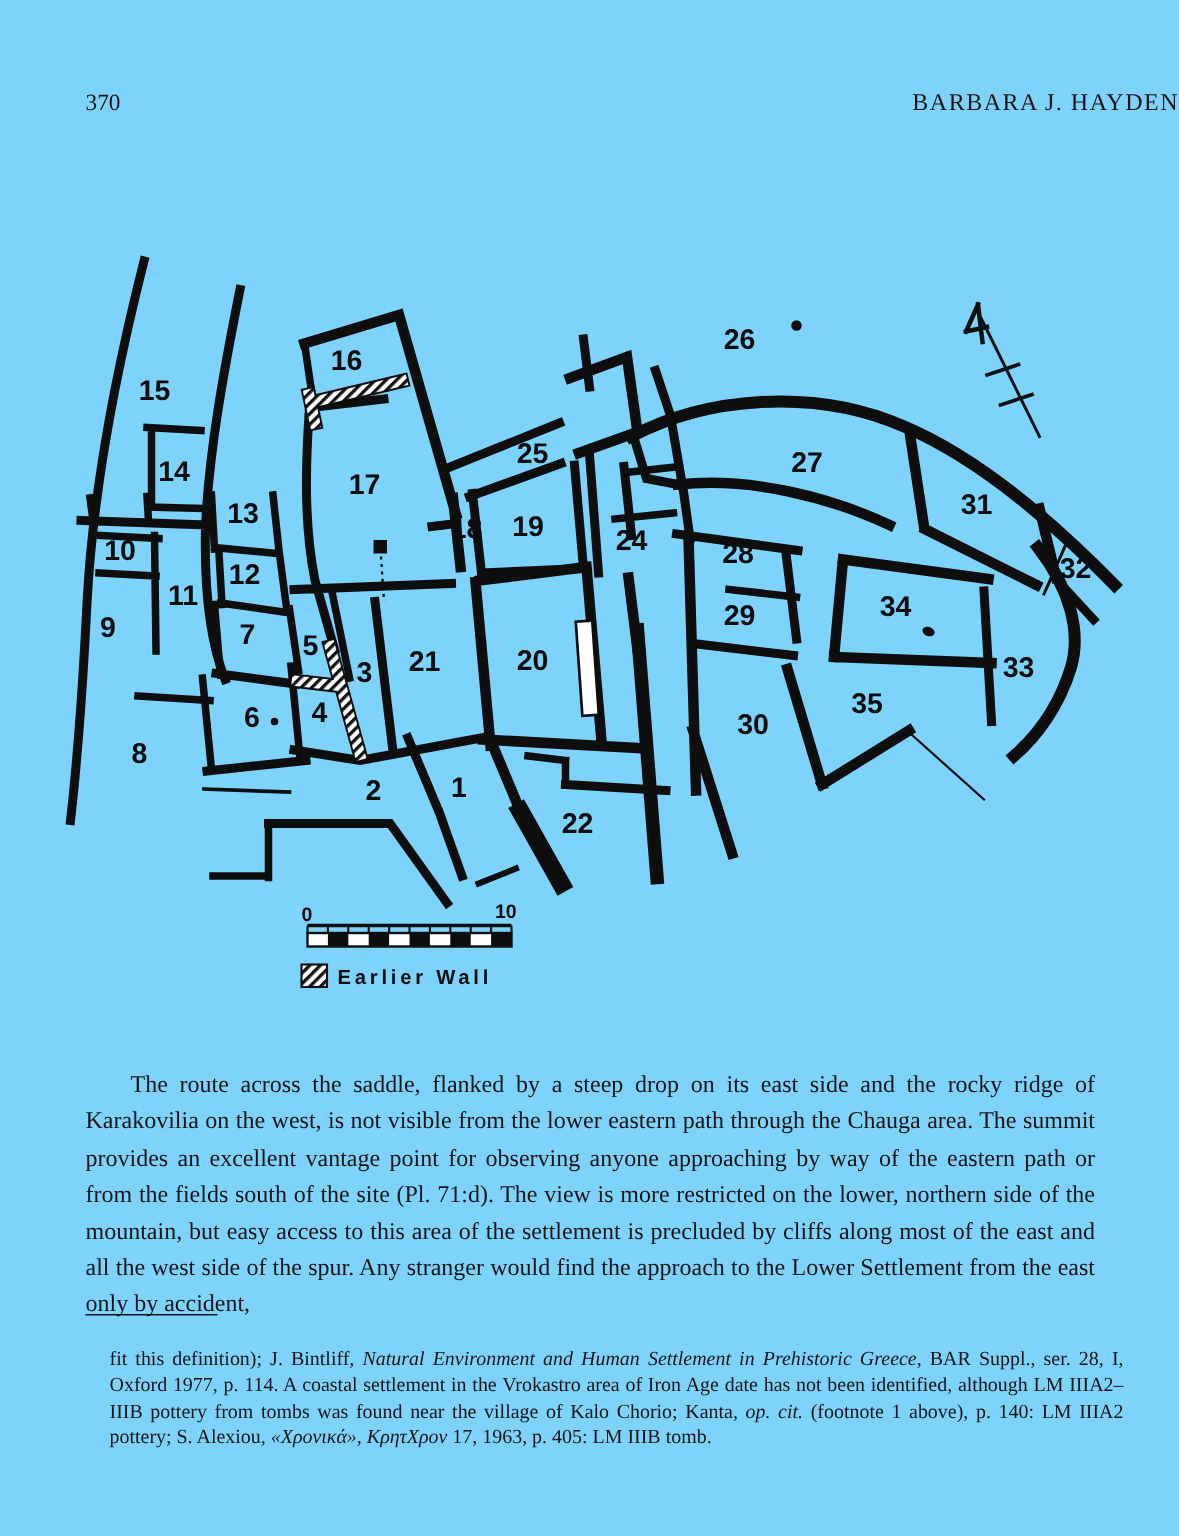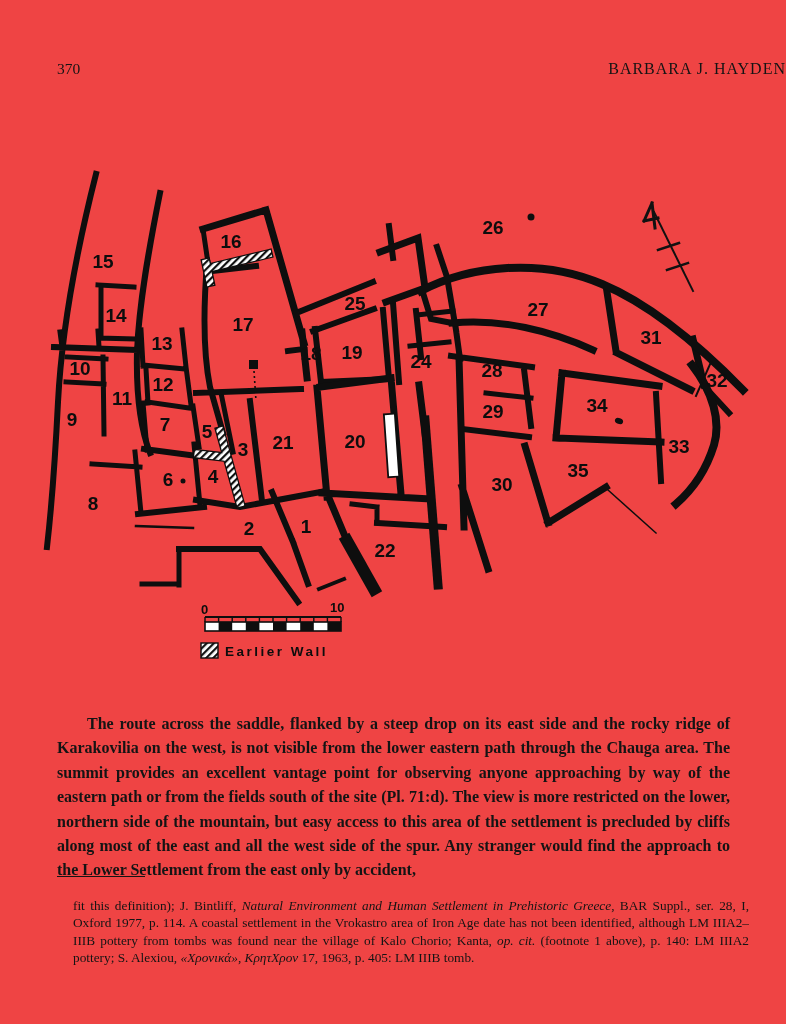--- a/index.html
+++ b/index.html
@@ -1,25 +1,25 @@
 <!DOCTYPE html>
 <html><head>
 <meta charset="utf-8">
 <style>
   html,body{margin:0;padding:0;background:#ffffff;}
-  .page{position:relative;width:786px;height:1024px;background:#ef4444;overflow:hidden;
+  .page{position:relative;width:786px;height:1024px;background:#7dd3fc;overflow:hidden;
         font-family:"Liberation Serif",serif;color:#141414;}
   .pagenum{position:absolute;left:57px;top:60px;font-size:15.5px;}
   .runhead{position:absolute;left:0;top:60px;width:100%;text-align:right;
            font-size:16px;letter-spacing:1px;}
   .figwrap{position:absolute;left:0;top:0;width:786px;height:700px;}
   .figcaption{position:absolute;left:0;top:672px;width:100%;text-align:center;font-size:15px;}
   .sc{font-variant:small-caps;}
   .bodytext{position:absolute;left:57px;top:712px;width:673px;font-size:16px;
-            line-height:24.4px;text-align:justify;text-indent:30px;margin:0;font-weight:bold;}
+            line-height:24.4px;text-align:justify;text-indent:30px;margin:0;}
   .fnrule{position:absolute;left:57px;top:876px;width:88px;border-top:1.8px solid #141414;}
   .footnote{position:absolute;left:57px;top:881px;width:676px;font-size:13.3px;
             line-height:17.4px;text-align:justify;margin:16px;}
   .footnote .it{font-style:italic;}
   svg{display:block;}
   .room-num{font:bold 19px "Liberation Sans",sans-serif;text-anchor:middle;
             dominant-baseline:central;fill:#0d0d0d;}
   .scale-num{font:bold 13px "Liberation Sans",sans-serif;fill:#0d0d0d;}
   .legend-label{font:bold 13.5px "Liberation Sans",sans-serif;letter-spacing:2.5px;fill:#0d0d0d;}
 </style>

